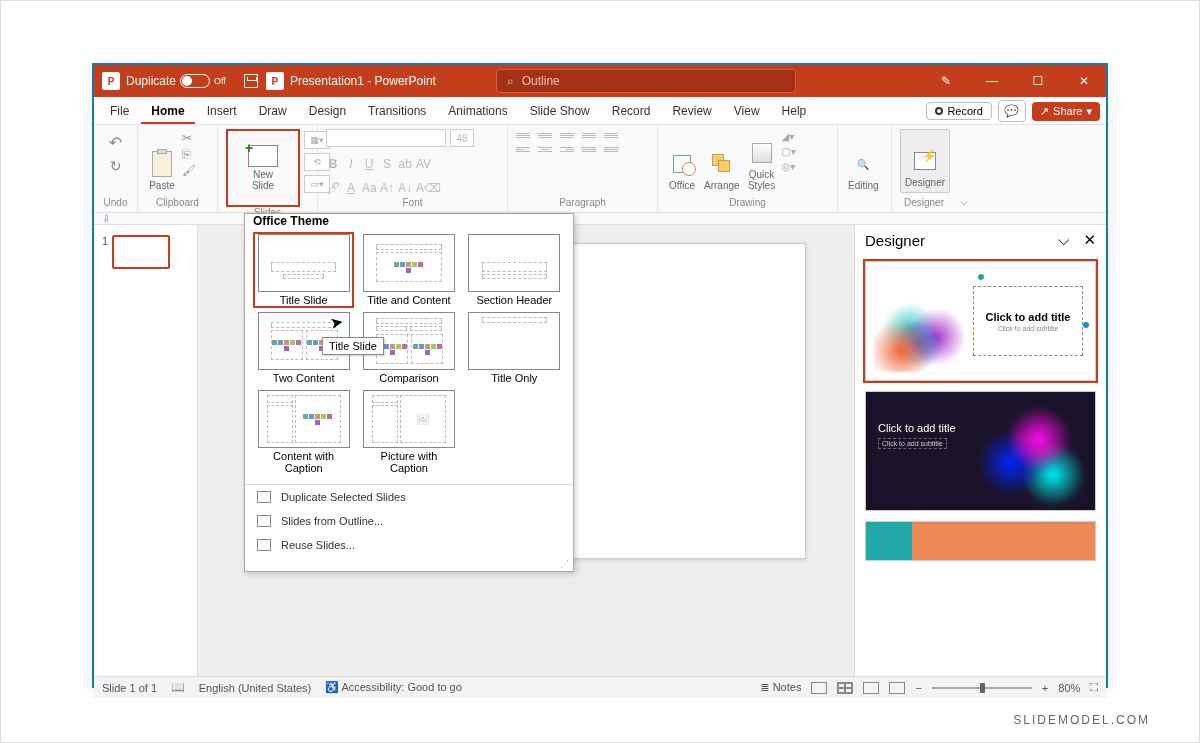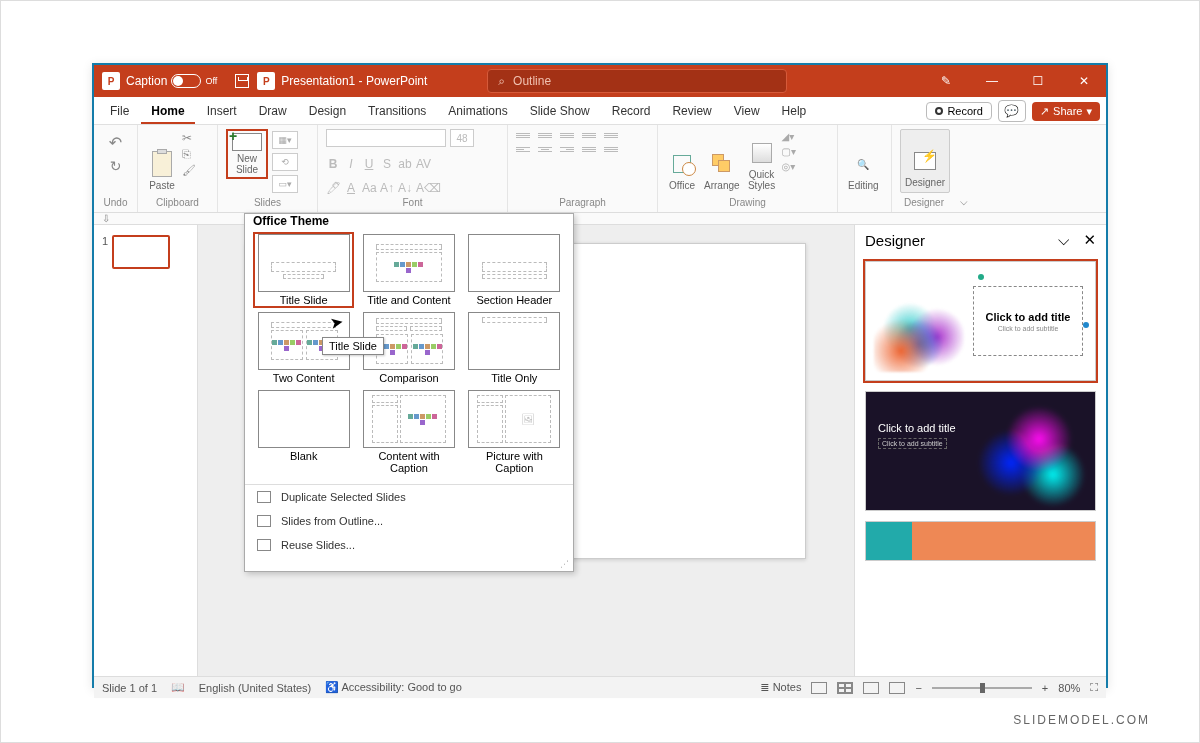--- a/index.html
+++ b/index.html
@@ -32,21 +32,21 @@
 
   
   .ribbon { height: 88px; background: #fafafa; display: flex; border-bottom: 1px solid #ddd; font-size: 10px; color: #666; }
   .ribbon-group { border-right: 1px solid #e5e5e5; padding: 4px 8px 2px; display: flex; flex-direction: column; justify-content: space-between; }
   .group-label { text-align: center; font-size: 10px; color: #888; padding-bottom: 2px; }
   .group-content { display: flex; gap: 4px; flex: 1; align-items: flex-start; }
   .vbtn { display: flex; flex-direction: column; align-items: center; justify-content: flex-end; font-size: 10px; color: #666; padding: 2px; gap: 2px; height: 64px; }
   .vbtn-icon { width: 28px; height: 28px; display: flex; align-items: center; justify-content: center; }
   .stack { display: flex; flex-direction: column; gap: 3px; }
   .mini-btn { width: 26px; height: 18px; border: 1px solid #ccc; background: #fff; display:flex; align-items:center; justify-content:center; font-size:9px; color:#aaa;}
-  .newslide-btn { border: 2px solid #c43e1c; padding: 2px 4px; display: flex; flex-direction: column; align-items: center; height: 50px; justify-content: center; }
+  .newslide-btn { border: 2px solid #c43e1c; padding: 2px 20px; display: flex; flex-direction: column; align-items: center; height: 78px; justify-content: center; }
   .newslide-thumb { width: 30px; height: 22px; border: 1px solid #888; position: relative; margin-bottom: 2px; background:#fff;}
   .newslide-thumb::before { content:"+"; position:absolute; top:-6px; left:-4px; color:#2a7a2a; font-size:14px; font-weight:bold;}
   .fontbox { width: 120px; height: 18px; border: 1px solid #ccc; background: #fff; display:flex; align-items:center; padding:0 4px; color:#bbb; font-size:10px;}
   .fontrow { display: flex; gap: 4px; color: #bbb; font-size: 12px; margin-top: 4px; align-items:center;}
   .fontrow span { width: 14px; text-align: center; }
   .para-icons { display: grid; grid-template-columns: repeat(5, 16px); gap: 4px 6px; }
   .pi { width: 14px; height: 10px; display: flex; flex-direction: column; gap: 1px; }
   .pi div { height: 1px; background: #bbb; width: 100%; }
   .collapse-btn { align-self: flex-end; margin: auto 4px 4px; color: #888; }
 
@@ -112,21 +112,21 @@
 </style>
 </head>
 <body>
 
 <div class="outer"></div>
 <div class="window">
 
   <div class="titlebar">
     <div class="app-icon">P</div>
     <div class="autosave">
-      <span>Caption</span>
+      <span>Duplicate</span>
       <div class="toggle"></div>
       <span style="font-size:9px">Off</span>
     </div>
     <div class="save-icon"></div>
     <div class="app-icon" style="margin:0 6px 0 0">P</div>
     <span class="doc-title">Presentation1 - PowerPoint</span>
     <div class="searchbox">
       <span>⌕</span>
       <span>Outline</span>
     </div>
@@ -510,24 +510,20 @@
           </div>
         <span>Comparison</span>
       </div>
       <div class="layout-item">
         <div class="layout-thumb" style="justify-content:flex-start">
             <div class="lt-line" style="height:6px"></div>
           </div>
         <span>Title Only</span>
       </div>
       <div class="layout-item">
-        <div class="layout-thumb"></div>
-        <span>Blank</span>
-      </div>
-      <div class="layout-item">
         <div class="layout-thumb">
             <div style="display:flex;width:90%;gap:2px;height:100%">
               <div style="flex:0 0 35%;display:flex;flex-direction:column;gap:2px">
                 <div style="border:1px dashed #bbb;height:8px"></div>
                 <div style="border:1px dashed #bbb;flex:1"></div>
               </div>
               <div style="flex:1;border:1px dashed #bbb;display:flex;align-items:center;justify-content:center">
                 <div class="lt-icons">
                   <span></span>
                   <span></span>

